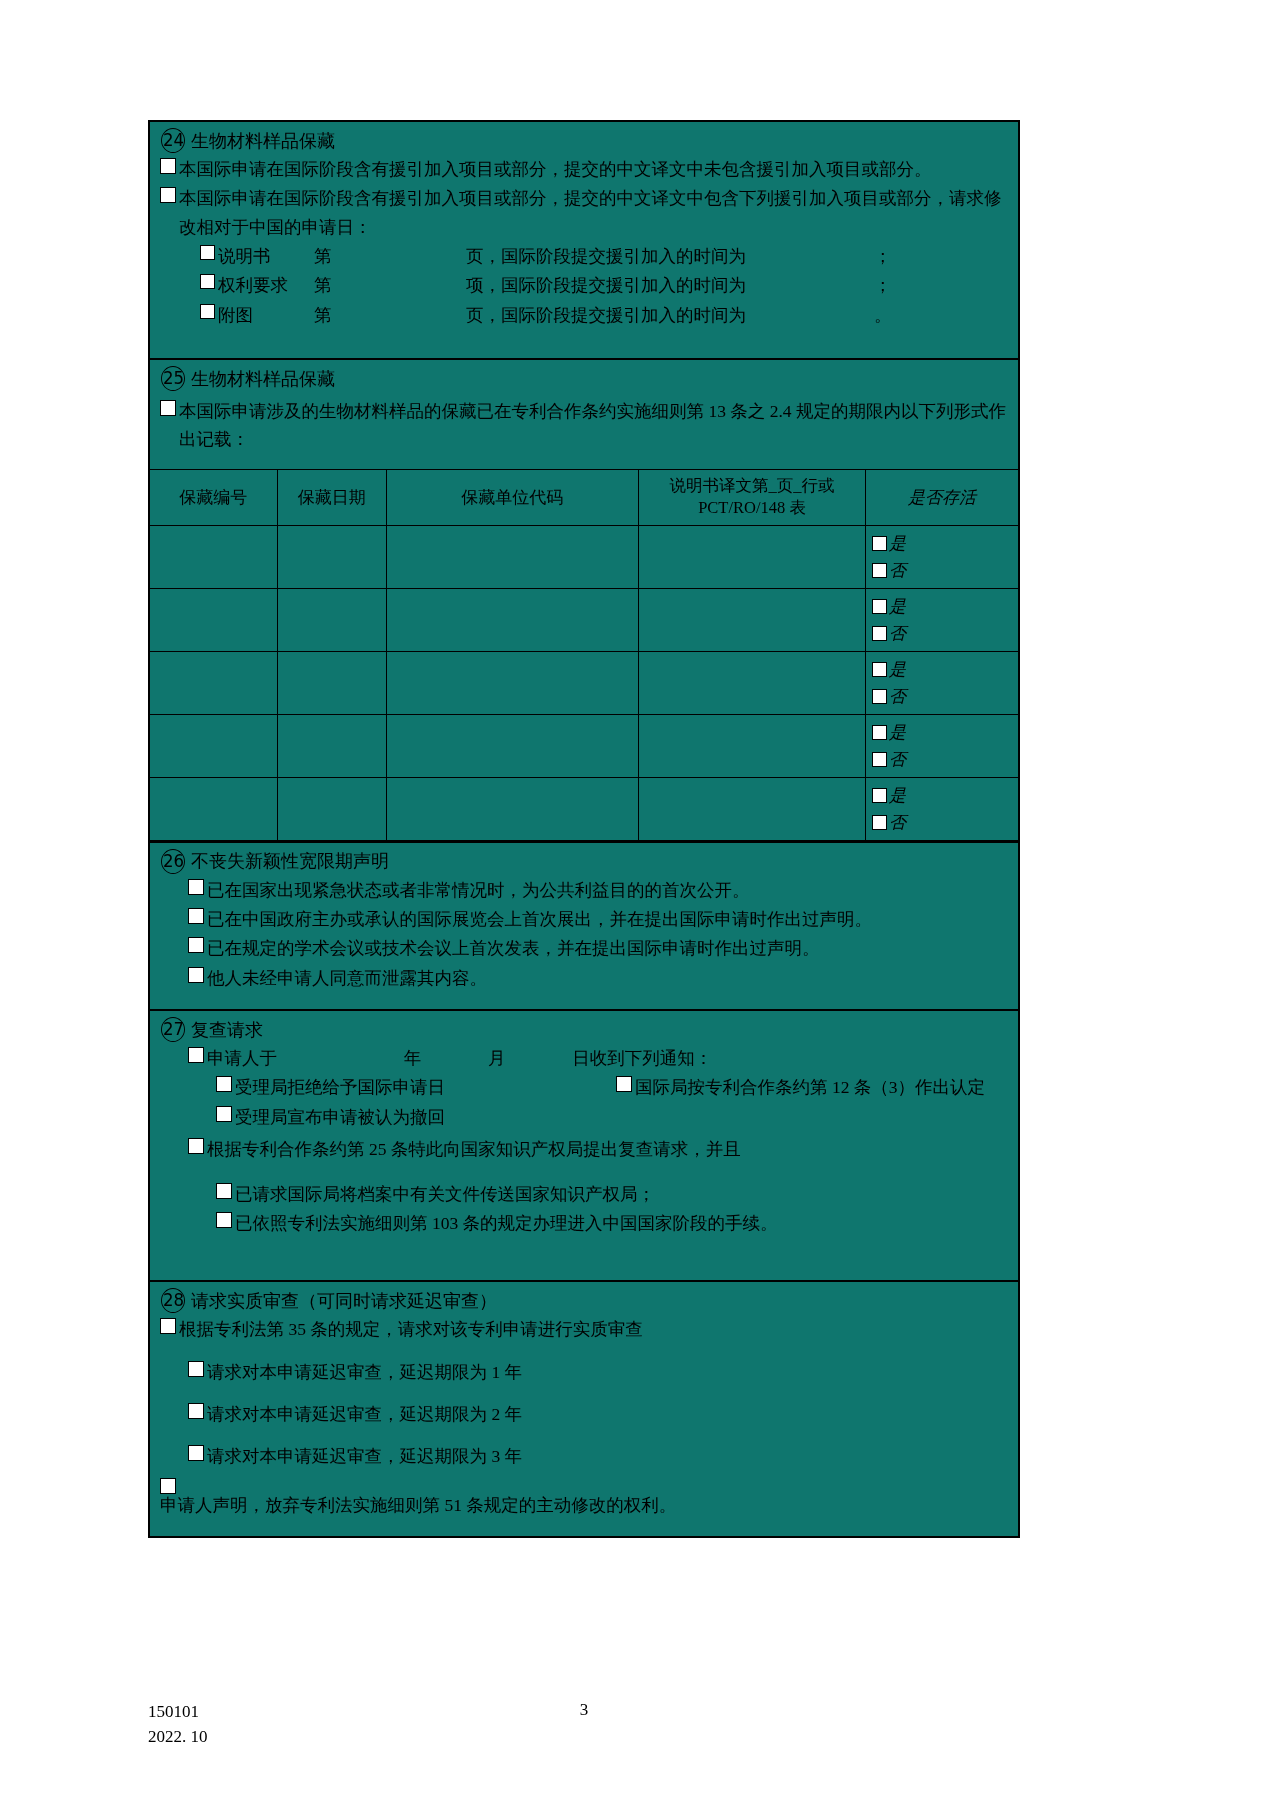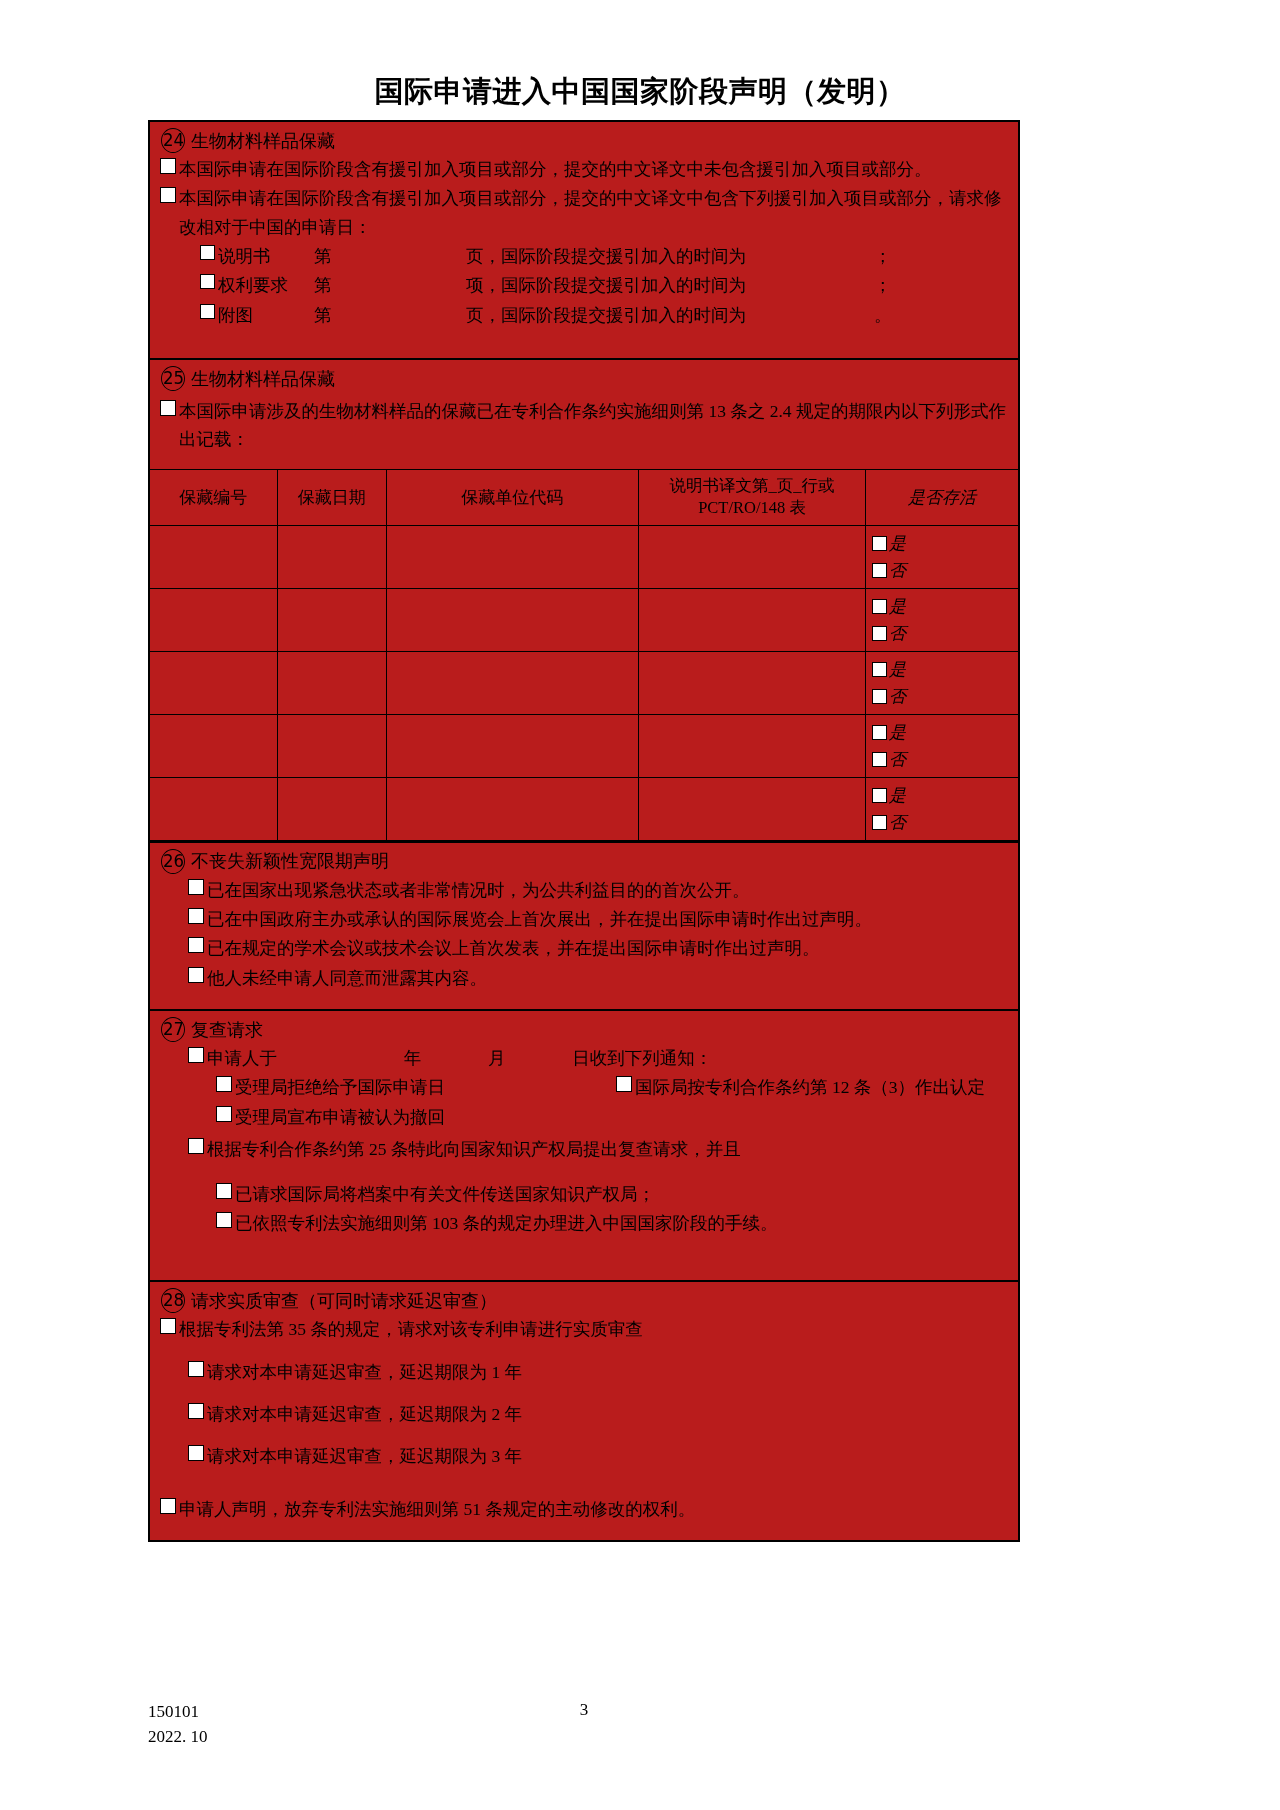--- a/index.html
+++ b/index.html
@@ -36,21 +36,21 @@
   }
 
   
   .form {
     position: absolute;
     left: 148px;
     top: 120px;
     width: 872px;
     border: 2px solid #000;
     box-sizing: border-box;
-    background: #b91c1c;
+    background: #0f766e;
   }
   .sect {
     border-bottom: 2px solid #000;
     box-sizing: border-box;
     padding: 6px 10px 8px 10px;
   }
   .sect.last { border-bottom: none; }
 
   .row {
     display: flex;
@@ -198,21 +198,20 @@
   }
   .spacer8  { height: 8px; }
   .spacer14 { height: 14px; }
   .spacer20 { height: 20px; }
 </style>
 </head>
 <body>
 
 <div class="page">
 
-  <div class="doc-title">国际申请进入中国国家阶段声明（发明）</div>
 
   <div class="form">
 
     <div class="sect">
       <div class="sect-head">
         <span class="cnum">24</span>
         <span class="htext">生物材料样品保藏</span>
       </div>
 
       <div class="item">
@@ -463,21 +462,21 @@
       </div>
       <div class="item indent1" style="margin-top:14px;">
         <span class="cb"></span>
         <span class="txt">请求对本申请延迟审查，延迟期限为 2 年</span>
       </div>
       <div class="item indent1" style="margin-top:14px;">
         <span class="cb"></span>
         <span class="txt">请求对本申请延迟审查，延迟期限为 3 年</span>
       </div>
 
-      <div class="item" style="margin-top:24px;">
+      <div class="item" style="margin-top:4px;flex-direction:column;">
         <span class="cb"></span>
         <span class="txt">申请人声明，放弃专利法实施细则第 51 条规定的主动修改的权利。</span>
       </div>
       <div class="spacer8"></div>
     </div>
 
   </div>
 
   <div class="footer">
     <div class="left">

